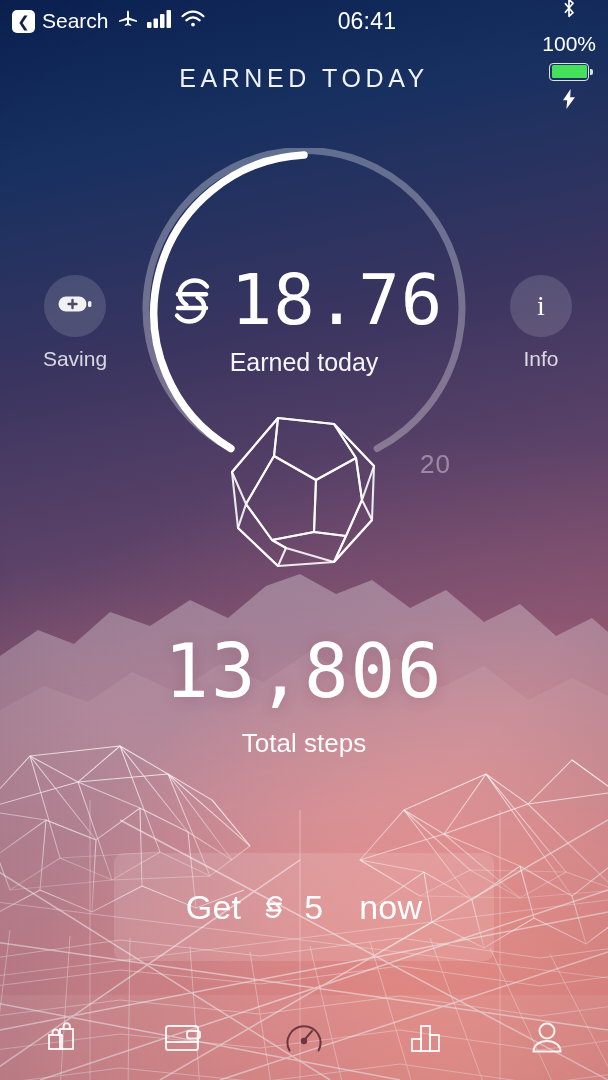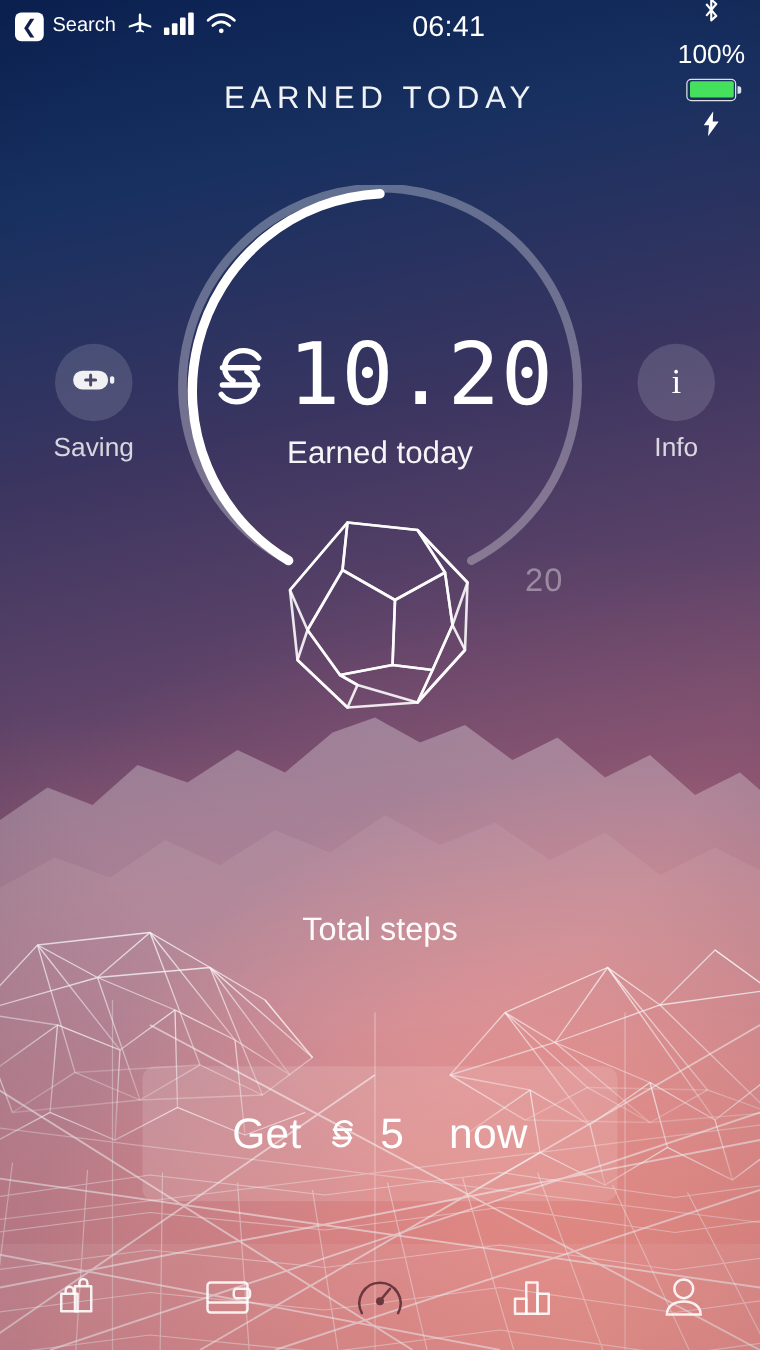--- a/index.html
+++ b/index.html
@@ -54,21 +54,21 @@
   .sb-left { display: flex; align-items: center; gap: 7px; }
   .sb-mid { flex: 1; display: flex; justify-content: center; }
   .sb-right { display: flex; align-items: center; gap: 7px; flex-direction: column; }
   .sb-time { font-size: 23px; letter-spacing: 0.2px; margin-left: -14px; }
   .back-chip {
     width: 23px; height: 23px; border-radius: 5px;
     background: #fff; color: #12204a;
     display: flex; align-items: center; justify-content: center;
     font-size: 15px; line-height: 1;
   }
-  .sb-label { font-size: 16px; }
+  .sb-label { font-size: 21px; }
   .battery-pct { font-size: 21px; letter-spacing: 0px; }
   .battery {
     width: 40px; height: 18px;
     border: 1.6px solid rgba(255,255,255,0.85);
     border-radius: 4px;
     padding: 1.5px;
     position: relative;
     box-sizing: border-box;
   }
   .battery::after {
@@ -372,21 +372,21 @@
 
   <div class="amount-row">
     <span class="amount-symbol">
       <svg width="54" height="58" viewBox="0 0 54 58" fill="none" stroke="#ffffff" stroke-width="4.4" stroke-linecap="round">
         <path d="M42 14.5A15.2 15.2 0 0 0 30 8.5c-8.4 0-15.2 6.1-15.2 13.6 0 4.6 2.6 8.4 6.6 10.7"></path>
         <path d="M12 43.5a15.2 15.2 0 0 0 12 6c8.4 0 15.2-6.1 15.2-13.6 0-4.6-2.6-8.4-6.6-10.7"></path>
         <path d="M13 22.2h28"></path>
         <path d="M13 36h28"></path>
       </svg>
     </span>
-    <span class="amount-value">10.20</span>
+    <span class="amount-value">18.76</span>
   </div>
   <div class="amount-caption">Earned today</div>
 
   <div class="polyhedron">
     <svg width="180" height="180" viewBox="0 0 180 180" fill="none" stroke="rgba(255,255,255,0.88)" stroke-width="2.1" stroke-linejoin="round" stroke-linecap="round">
 
       <path d="M62 10 L118 16 L158 58 L156 112 L118 154 L62 158 L22 120 L16 64 Z"></path>
 
       <path d="M62 10 L58 48 L100 72 L140 50 L118 16 Z"></path>
 
@@ -419,20 +419,21 @@
     <div class="side-label">Saving</div>
   </div>
 
   <div class="side-btn right">
     <div class="side-circle">
       <span class="info-glyph">i</span>
     </div>
     <div class="side-label">Info</div>
   </div>
 
+  <div class="steps-value">13,806</div>
   <div class="steps-caption">Total steps</div>
 
   <button class="cta">
     <span class="cta-text">Get</span>
     <span class="cta-symbol">
       <svg width="26" height="30" viewBox="0 0 54 58" fill="none" stroke="#ffffff" stroke-width="4.8" stroke-linecap="round">
         <path d="M42 14.5A15.2 15.2 0 0 0 30 8.5c-8.4 0-15.2 6.1-15.2 13.6 0 4.6 2.6 8.4 6.6 10.7"></path>
         <path d="M12 43.5a15.2 15.2 0 0 0 12 6c8.4 0 15.2-6.1 15.2-13.6 0-4.6-2.6-8.4-6.6-10.7"></path>
         <path d="M13 22.2h28"></path>
         <path d="M13 36h28"></path>

